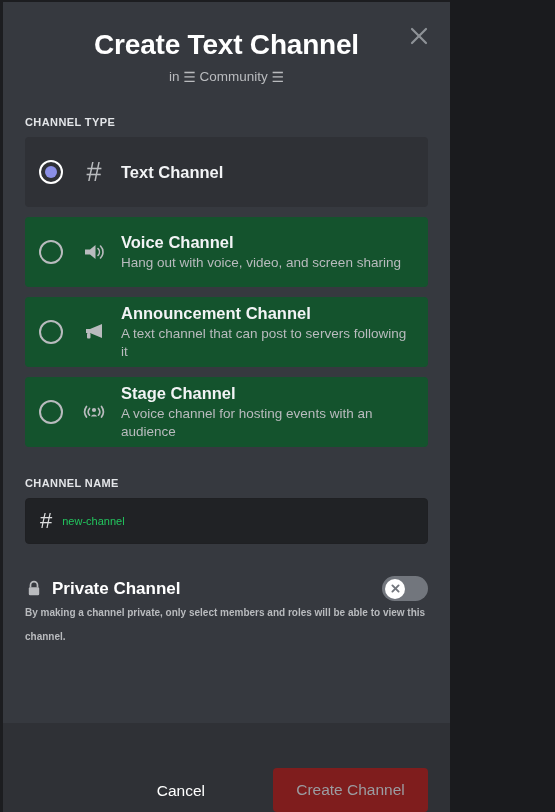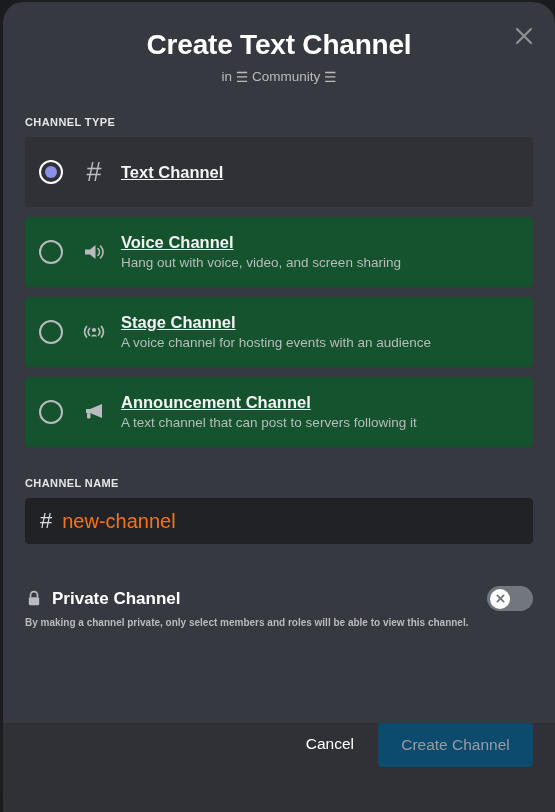--- a/index.html
+++ b/index.html
@@ -7,28 +7,27 @@
   html, body {
     width: 555px;
     height: 812px;
     background: #1a1b1e;
     font-family: "Liberation Sans", sans-serif;
     overflow: hidden;
   }
 
   .modal {
     position: relative;
-    width: 555px;
+    width: 450px;
     height: 812px;
     background: #36393f;
     border-left: 3px solid #1c1d20;
     border-top: 2px solid #1c1d20;
     display: flex;
     flex-direction: column;
-    border-radius: 23px;
   }
 
   
   .header {
     padding: 26px 0 0 0;
     text-align: center;
     position: relative;
     flex: 0 0 auto;
   }
 
@@ -132,21 +131,20 @@
     line-height: 1;
     font-family: "Liberation Sans", sans-serif;
   }
 
   .opt-text { display: flex; flex-direction: column; justify-content: center; }
   .opt-title {
     font-size: 16.5px;
     font-weight: bold;
     color: #f2f3f5;
     line-height: 21px;
-    text-decoration: underline;
   }
   .opt-desc {
     font-size: 13.5px;
     color: #b9bbbe;
     line-height: 18px;
     margin-top: 1px;
   }
 
   
   .name-input {
@@ -159,29 +157,29 @@
     padding: 0 14px;
   }
   .name-hash {
     font-size: 22px;
     color: #dcddde;
     font-weight: 500;
     margin-right: 10px;
     line-height: 1;
   }
   .name-placeholder {
-    font-size: 20px;
-    color: #f97316;
+    font-size: 11px;
+    color: #22c55e;
   }
 
   
   .private-row {
     display: flex;
     align-items: center;
-    margin-top: 42px;
+    margin-top: 32px;
   }
   .lock-icon {
     width: 18px;
     height: 18px;
     margin-right: 9px;
     display: flex;
     align-items: center;
     justify-content: center;
     color: #b9bbbe;
   }
@@ -222,45 +220,46 @@
     max-width: 500px;
     font-weight: bold;
   }
 
   
   .footer {
     flex: 0 0 auto;
     height: 89px;
     background: #2f3136;
     display: flex;
-    align-items: flex-start;
+    align-items: flex-end;
     justify-content: flex-end;
     padding: 0 22px;
     gap: 8px;
   }
   .cancel-btn {
     font-size: 15.5px;
     color: #ffffff;
     background: transparent;
     border: none;
     padding: 12px 16px;
     cursor: pointer;
     font-family: "Liberation Sans", sans-serif;
   }
   .create-btn {
     font-size: 15.5px;
     color: #9b9ca1;
-    background: #0c4a6e;
+    background: #7f1d1d;
     border: none;
     border-radius: 4px;
     padding: 0 22px;
     height: 44px;
     min-width: 155px;
     cursor: default;
     font-family: "Liberation Sans", sans-serif;
+    margin-left: 44px;
   }
 </style>
 </head>
 <body>
 
 <div class="modal">
 
   <div class="header">
 
     <div class="close-btn">
@@ -303,20 +302,36 @@
       <div class="opt-icon">
         <svg width="26" height="26" viewBox="0 0 26 26">
           <path d="M4 10.5 L9 10.5 L14.5 6 L14.5 20 L9 15.5 L4 15.5 Z" fill="#b9bbbe"></path>
           <path d="M17 9.5 A5 5 0 0 1 17 16.5" stroke="#b9bbbe" stroke-width="1.6" fill="none" stroke-linecap="round"></path>
           <path d="M19.5 7 A8.5 8.5 0 0 1 19.5 19" stroke="#b9bbbe" stroke-width="1.6" fill="none" stroke-linecap="round"></path>
         </svg>
       </div>
       <div class="opt-text">
         <div class="opt-title">Voice Channel</div>
         <div class="opt-desc">Hang out with voice, video, and screen sharing</div>
+      </div>
+    </div>
+
+    <div class="option">
+      <div class="radio">
+        <div class="radio-dot"></div>
+      </div>
+      <div class="opt-icon">
+        <svg width="26" height="26" viewBox="0 0 26 26">
+          <path d="M5 10 L9 10 L21 5 L21 19 L9 14 L5 14 Z" fill="#b9bbbe"></path>
+          <rect x="6" y="14" width="3.5" height="5.5" rx="1" fill="#b9bbbe"></rect>
+        </svg>
+      </div>
+      <div class="opt-text">
+        <div class="opt-title">Announcement Channel</div>
+        <div class="opt-desc">A text channel that can post to servers following it</div>
       </div>
     </div>
 
     <div class="option">
       <div class="radio">
         <div class="radio-dot"></div>
       </div>
       <div class="opt-icon">
         <svg width="26" height="26" viewBox="0 0 26 26">
           <path d="M5.5 18 A9 9 0 0 1 5.5 7.5" stroke="#b9bbbe" stroke-width="1.7" fill="none" stroke-linecap="round"></path>
@@ -326,36 +341,20 @@
           <circle cx="13" cy="11" r="2.1" fill="#b9bbbe"></circle>
           <path d="M9.8 17.5 A3.6 3.6 0 0 1 16.2 17.5 Z" fill="#b9bbbe"></path>
         </svg>
       </div>
       <div class="opt-text">
         <div class="opt-title">Stage Channel</div>
         <div class="opt-desc">A voice channel for hosting events with an audience</div>
       </div>
     </div>
 
-    <div class="option">
-      <div class="radio">
-        <div class="radio-dot"></div>
-      </div>
-      <div class="opt-icon">
-        <svg width="26" height="26" viewBox="0 0 26 26">
-          <path d="M5 10 L9 10 L21 5 L21 19 L9 14 L5 14 Z" fill="#b9bbbe"></path>
-          <rect x="6" y="14" width="3.5" height="5.5" rx="1" fill="#b9bbbe"></rect>
-        </svg>
-      </div>
-      <div class="opt-text">
-        <div class="opt-title">Announcement Channel</div>
-        <div class="opt-desc">A text channel that can post to servers following it</div>
-      </div>
-    </div>
-
     <div class="section-label">CHANNEL NAME</div>
 
     <div class="name-input">
       <span class="name-hash">#</span>
       <span class="name-placeholder">new-channel</span>
     </div>
 
     <div class="private-row">
       <div class="lock-icon">
         <svg width="16" height="17" viewBox="0 0 16 17">

